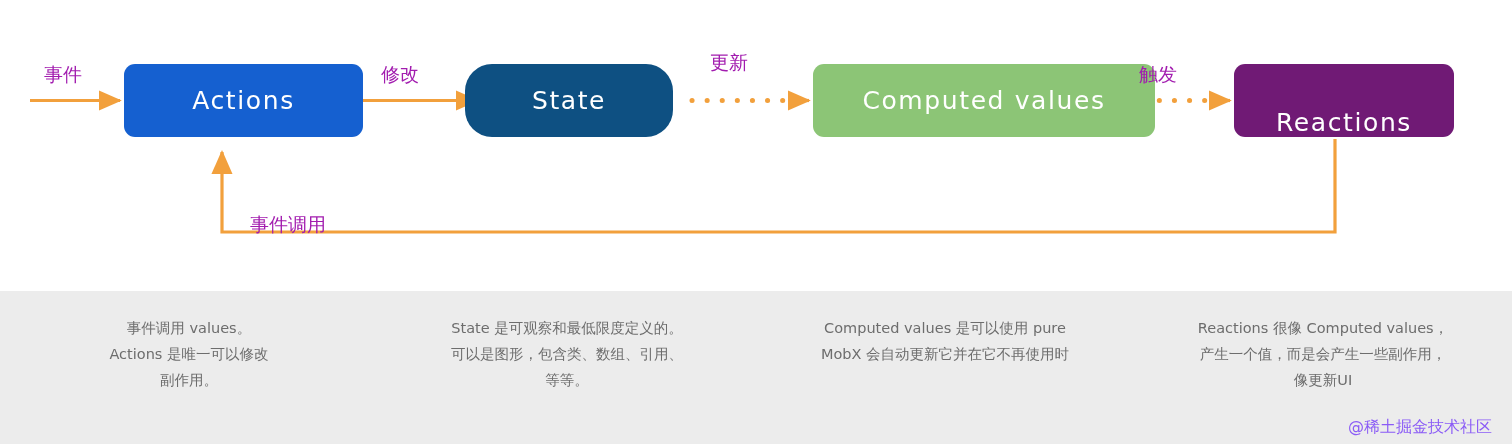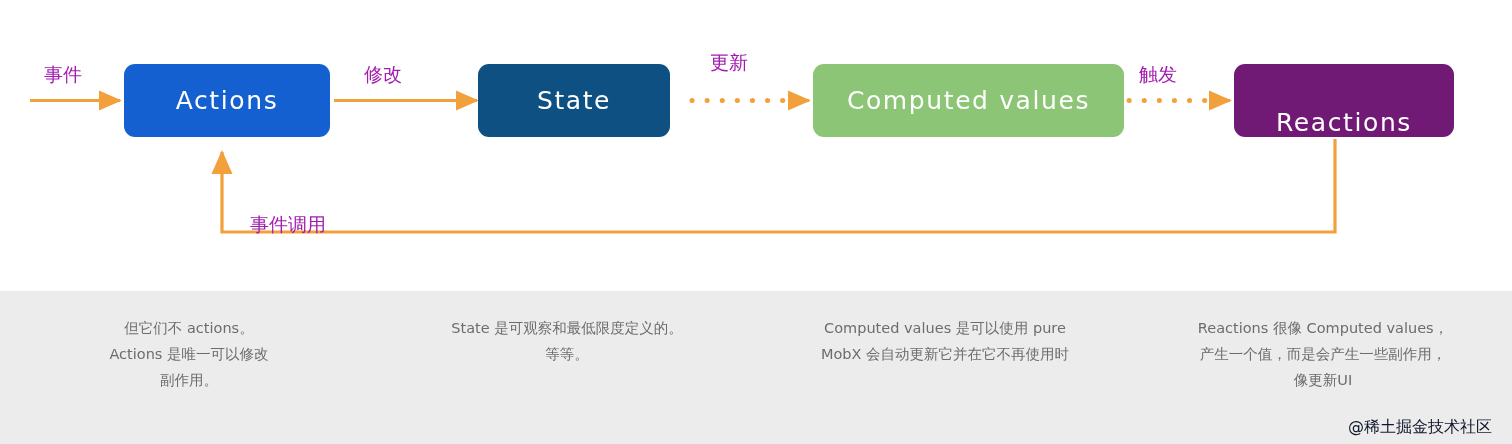--- a/index.html
+++ b/index.html
@@ -43,50 +43,51 @@
   .node-label {
     color: #ffffff;
     font-size: 25px;
     letter-spacing: 1.6px;
     font-weight: 400;
     white-space: nowrap;
     font-family: "DejaVu Sans", "Liberation Sans", sans-serif;
   }
   #node-actions {
     left: 124px;
-    width: 206px;
+    width: 239px;
     background: #1560d0;
   }
   #node-state {
-    left: 478px;
-    width: 192px;
+    left: 465px;
+    width: 208px;
     background: #0e5082;
+    border-radius: 27px;
   }
   #node-computed {
     left: 813px;
-    width: 311px;
+    width: 342px;
     background: #8cc576;
   }
   #node-reactions {
     left: 1234px;
     width: 220px;
     background: #701a75;
     align-items: flex-end;
   }
 
   
   .edge-label {
     position: absolute;
     color: #a21caf;
     font-size: 19px;
     white-space: nowrap;
     font-family: "DejaVu Sans", "Liberation Sans", sans-serif;
   }
   #label-event      { left: 44px;   top: 62px; }
-  #label-modify     { left: 364px;  top: 62px; }
+  #label-modify     { left: 381px;  top: 62px; }
   #label-update     { left: 710px;  top: 50px; }
   #label-trigger    { left: 1139px; top: 62px; }
   #label-event-call { left: 250px;  top: 212px; }
 
   
   #captions {
     position: absolute;
     left: 0;
     top: 291px;
     width: 1512px;
@@ -105,21 +106,21 @@
     font-family: "DejaVu Sans", "Liberation Sans", sans-serif;
   }
   .caption-line {
     display: block;
     white-space: nowrap;
   }
   #watermark {
     position: absolute;
     right: 20px;
     bottom: 6px;
-    color: #0f172a;
+    color: #8b5cf6;
     font-size: 16px;
     white-space: nowrap;
     font-family: "DejaVu Sans", "Liberation Sans", sans-serif;
   }
 </style>
 </head>
 <body>
 
 <div id="stage">
 
@@ -164,27 +165,28 @@
 
   <span class="edge-label" id="label-event">事件</span>
   <span class="edge-label" id="label-modify">修改</span>
   <span class="edge-label" id="label-update">更新</span>
   <span class="edge-label" id="label-trigger">触发</span>
   <span class="edge-label" id="label-event-call">事件调用</span>
 
   <div id="captions">
 
     <div class="caption-col">
-      <span class="caption-line">但它们不 actions。</span>
+      <span class="caption-line">事件调用 values。</span>
       <span class="caption-line">Actions 是唯一可以修改</span>
       <span class="caption-line">副作用。</span>
     </div>
 
     <div class="caption-col">
       <span class="caption-line">State 是可观察和最低限度定义的。</span>
+      <span class="caption-line">可以是图形，包含类、数组、引用、</span>
       <span class="caption-line">等等。</span>
     </div>
 
     <div class="caption-col">
       <span class="caption-line">Computed values 是可以使用 pure</span>
       <span class="caption-line">MobX 会自动更新它并在它不再使用时</span>
     </div>
 
     <div class="caption-col">
       <span class="caption-line">Reactions 很像 Computed values，</span>

